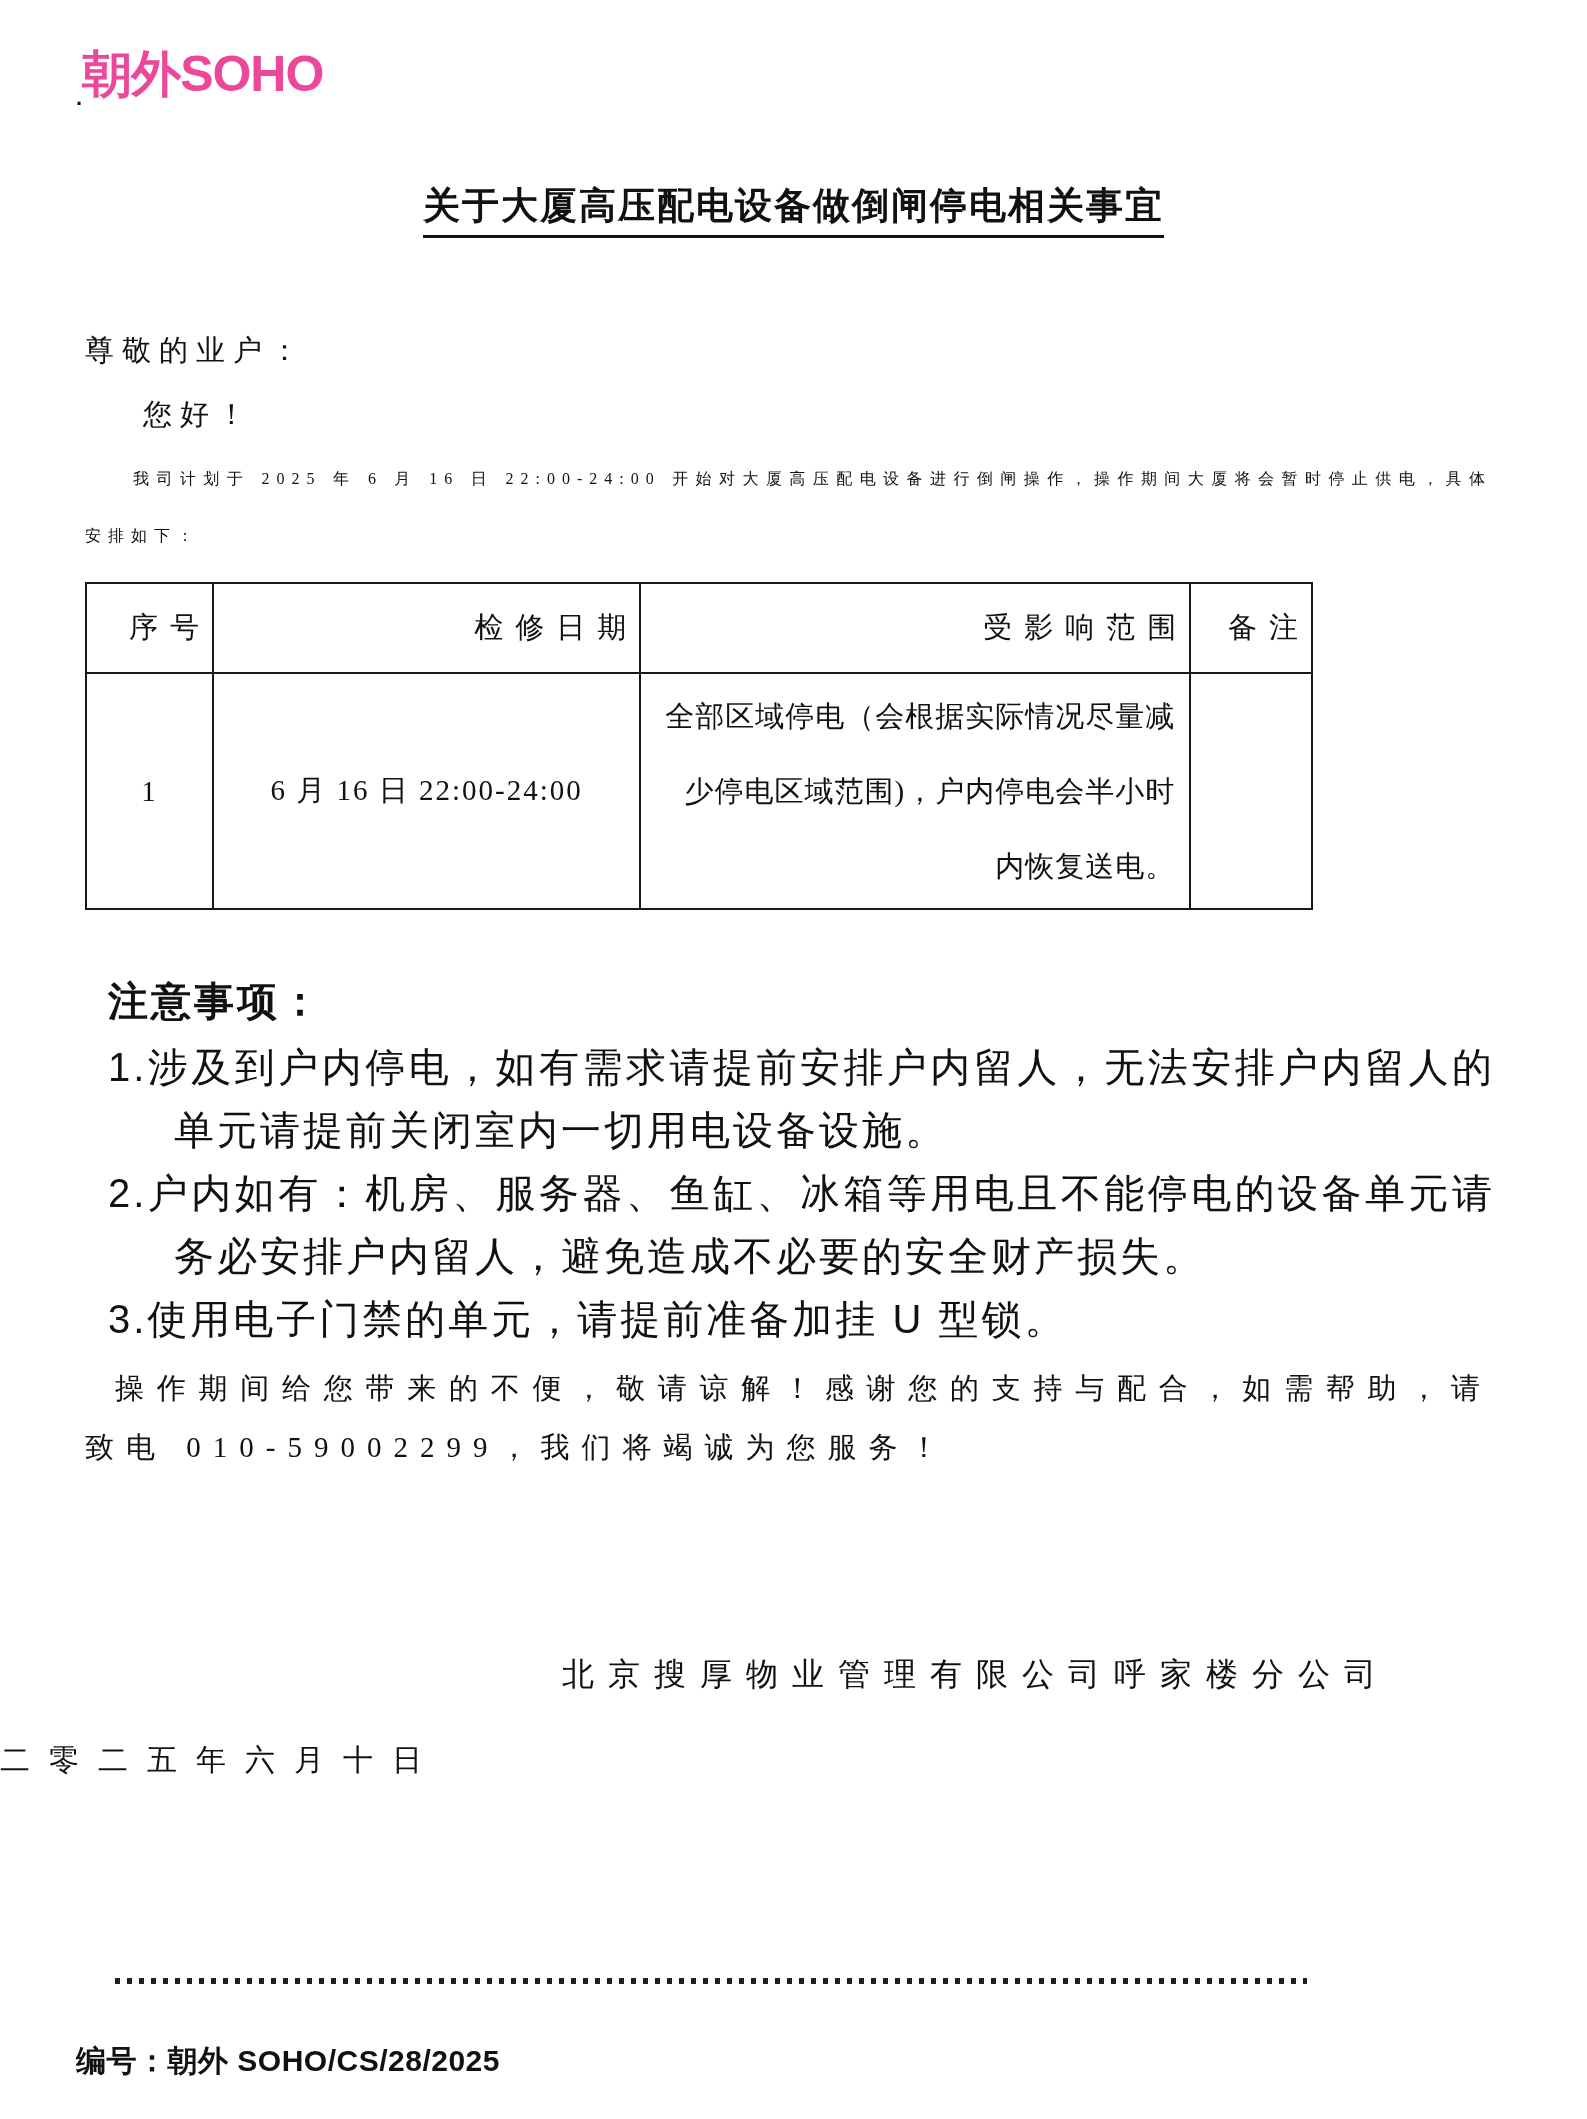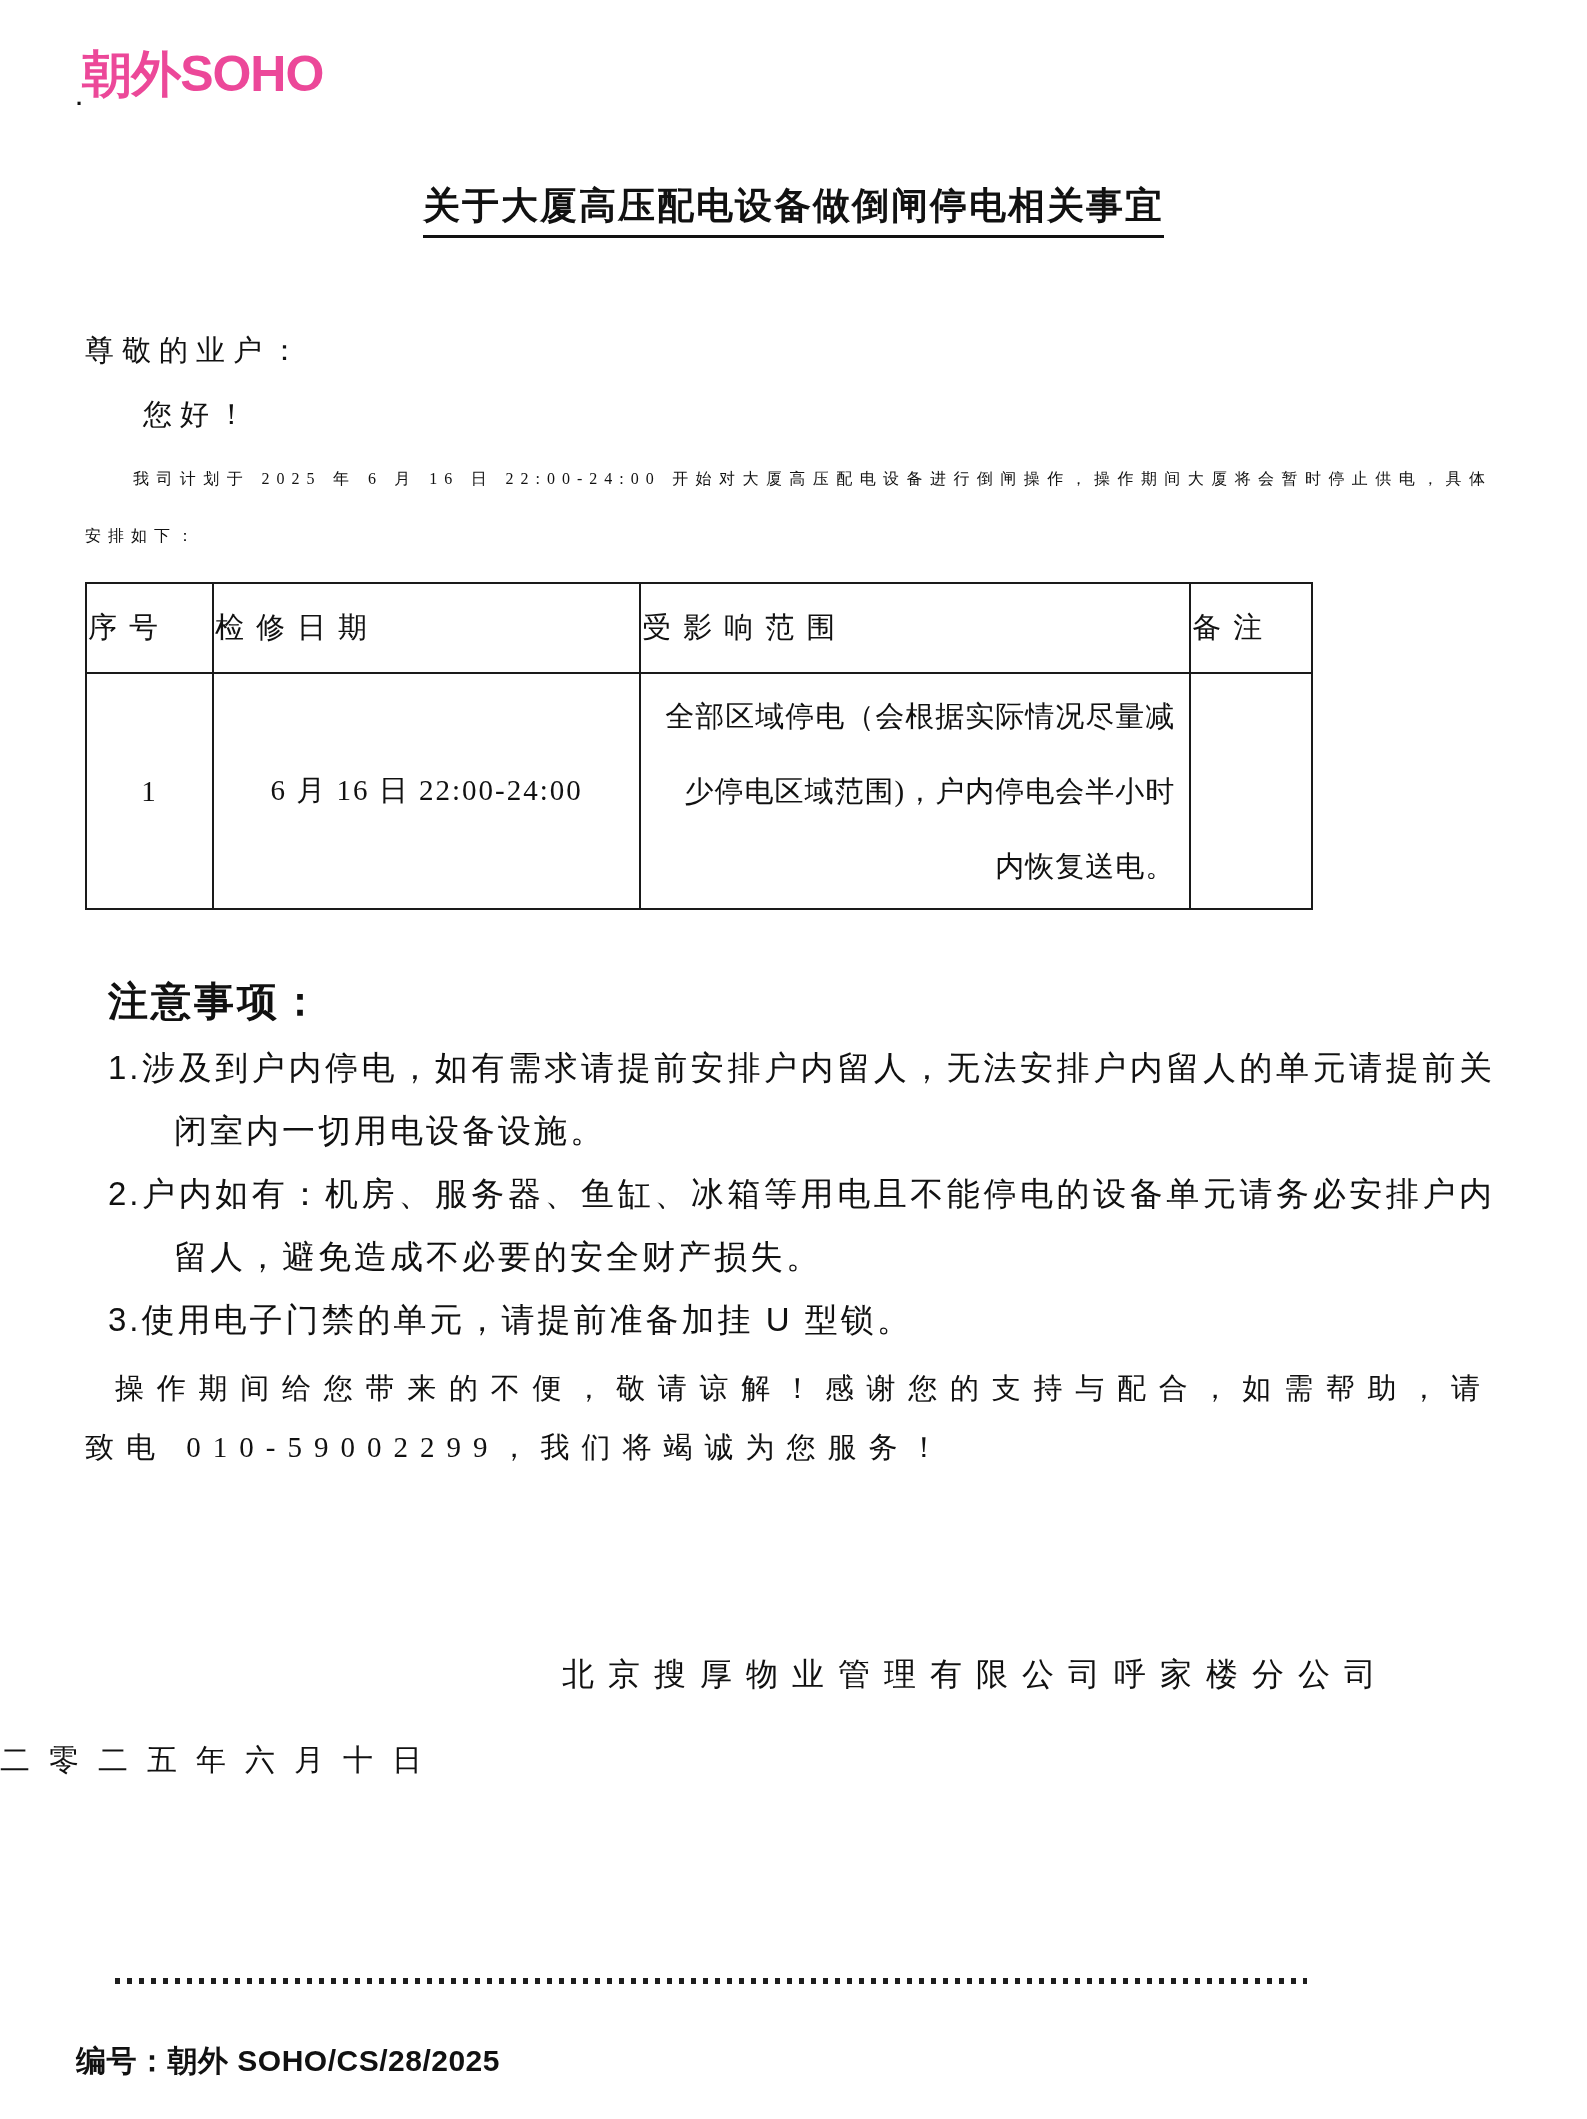--- a/index.html
+++ b/index.html
@@ -68,21 +68,21 @@
     font-size:29px;
   }
   table.schedule th, table.schedule td {
     border:2px solid #1a1a1a;
     vertical-align:middle;
   }
   table.schedule th {
     height:86px;
     font-weight:400;
     letter-spacing:12px;
-    text-align:left;
+    text-align:right;
   }
   table.schedule td { height:232px; text-align:center; letter-spacing:2px; }
   table.schedule th:nth-child(1), table.schedule td:nth-child(1) { width:115px; }
   table.schedule th:nth-child(2), table.schedule td:nth-child(2) { width:396px; }
   table.schedule th:nth-child(3), table.schedule td:nth-child(3) { width:511px; }
   table.schedule th:nth-child(4), table.schedule td:nth-child(4) { width:110px; }
   table.schedule td.scope-cell {
     text-align:right;
     padding:0 14px;
     line-height:75px;
@@ -95,21 +95,21 @@
     font-family:"Liberation Sans","DejaVu Sans",sans-serif;
     font-weight:700;
     font-size:40px;
     letter-spacing:3px;
     line-height:42px;
   }
   .notes-list { margin:14px 92px 0 108px; }
   .note-item {
     font-family:"Liberation Sans","DejaVu Sans",sans-serif;
     font-weight:500;
-    font-size:33px;
+    font-size:40px;
     letter-spacing:3px;
     line-height:63px;
     padding-left:66px;
     text-indent:-66px;
     text-align:justify;
   }
 
   .closing {
     margin:8px 95px 0 85px;
     text-align:justify;

